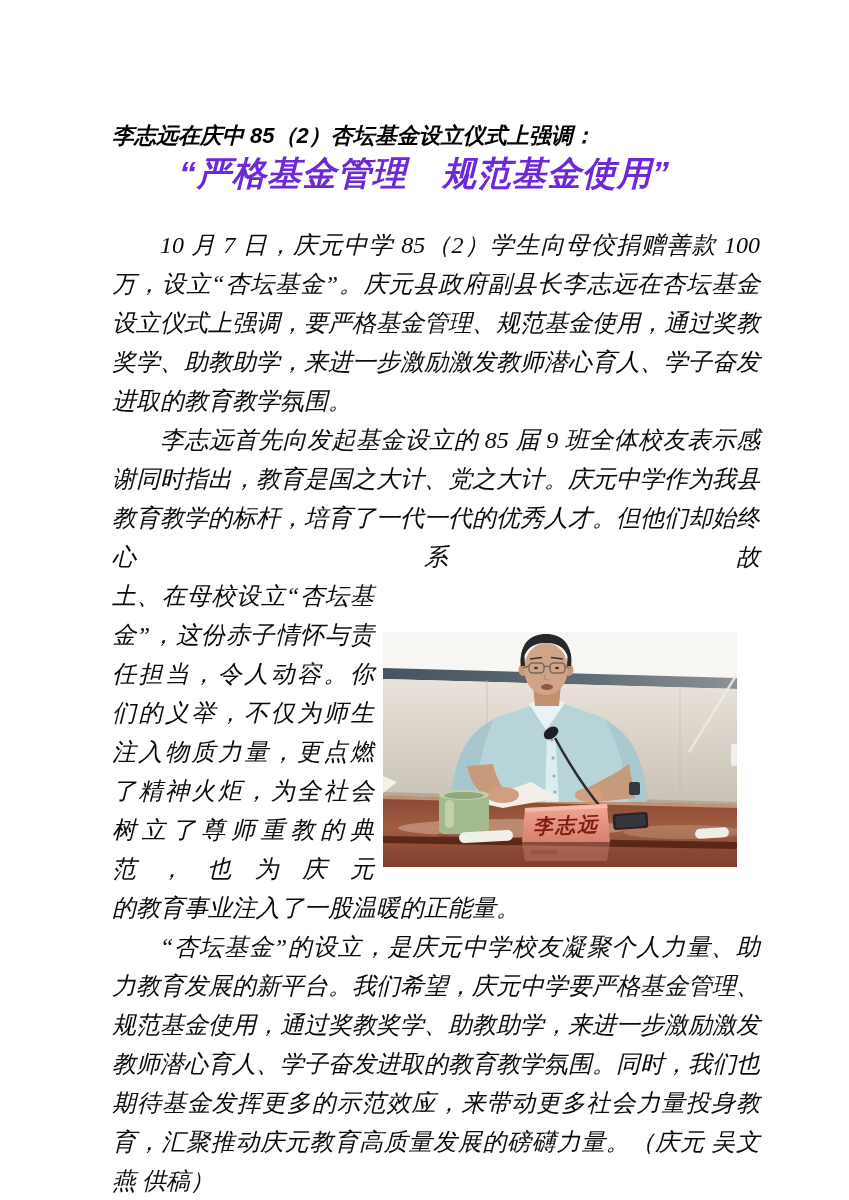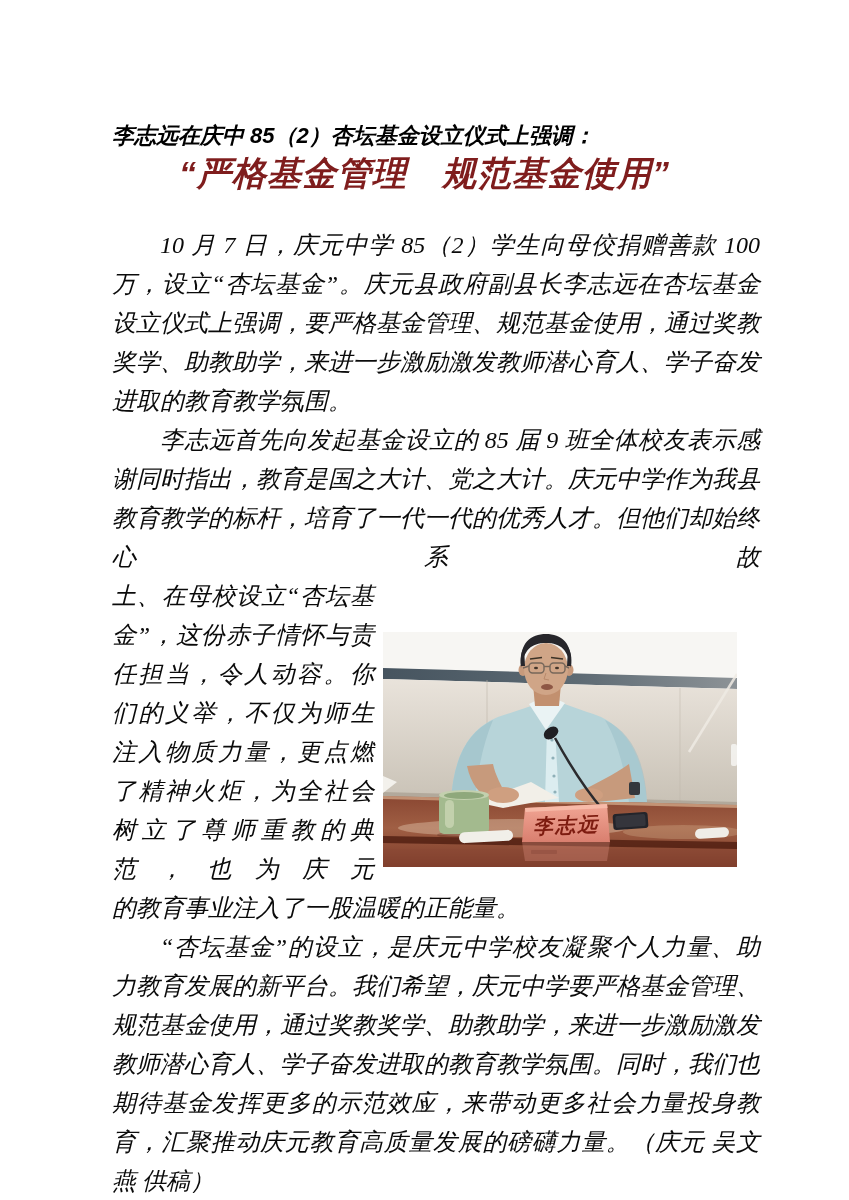--- a/index.html
+++ b/index.html
@@ -14,21 +14,21 @@
   .kicker{
     position:absolute;left:112px;top:121px;width:648px;
     margin:0;
     font-family:"Liberation Sans","DejaVu Sans",sans-serif;
     font-weight:bold;font-size:22px;line-height:30px;color:#000;
   }
   .title{
     position:absolute;left:0;top:151px;width:849px;
     margin:0;text-align:center;
     font-family:"Liberation Sans","DejaVu Sans",sans-serif;
-    font-weight:bold;font-size:34px;line-height:44px;color:#7f1d1d;
+    font-weight:bold;font-size:34px;line-height:44px;color:#6d28d9;
     letter-spacing:1px;
   }
   .body-text{
     position:absolute;left:112px;top:226px;width:648px;
     font-family:"Liberation Serif","DejaVu Serif",serif;
     font-size:24px;line-height:39px;color:#0a0a0a;
   }
   .para{margin:0;text-align:justify;word-break:normal;}
   .indent{text-indent:2em;}
   .p1{min-height:187.5px;}

